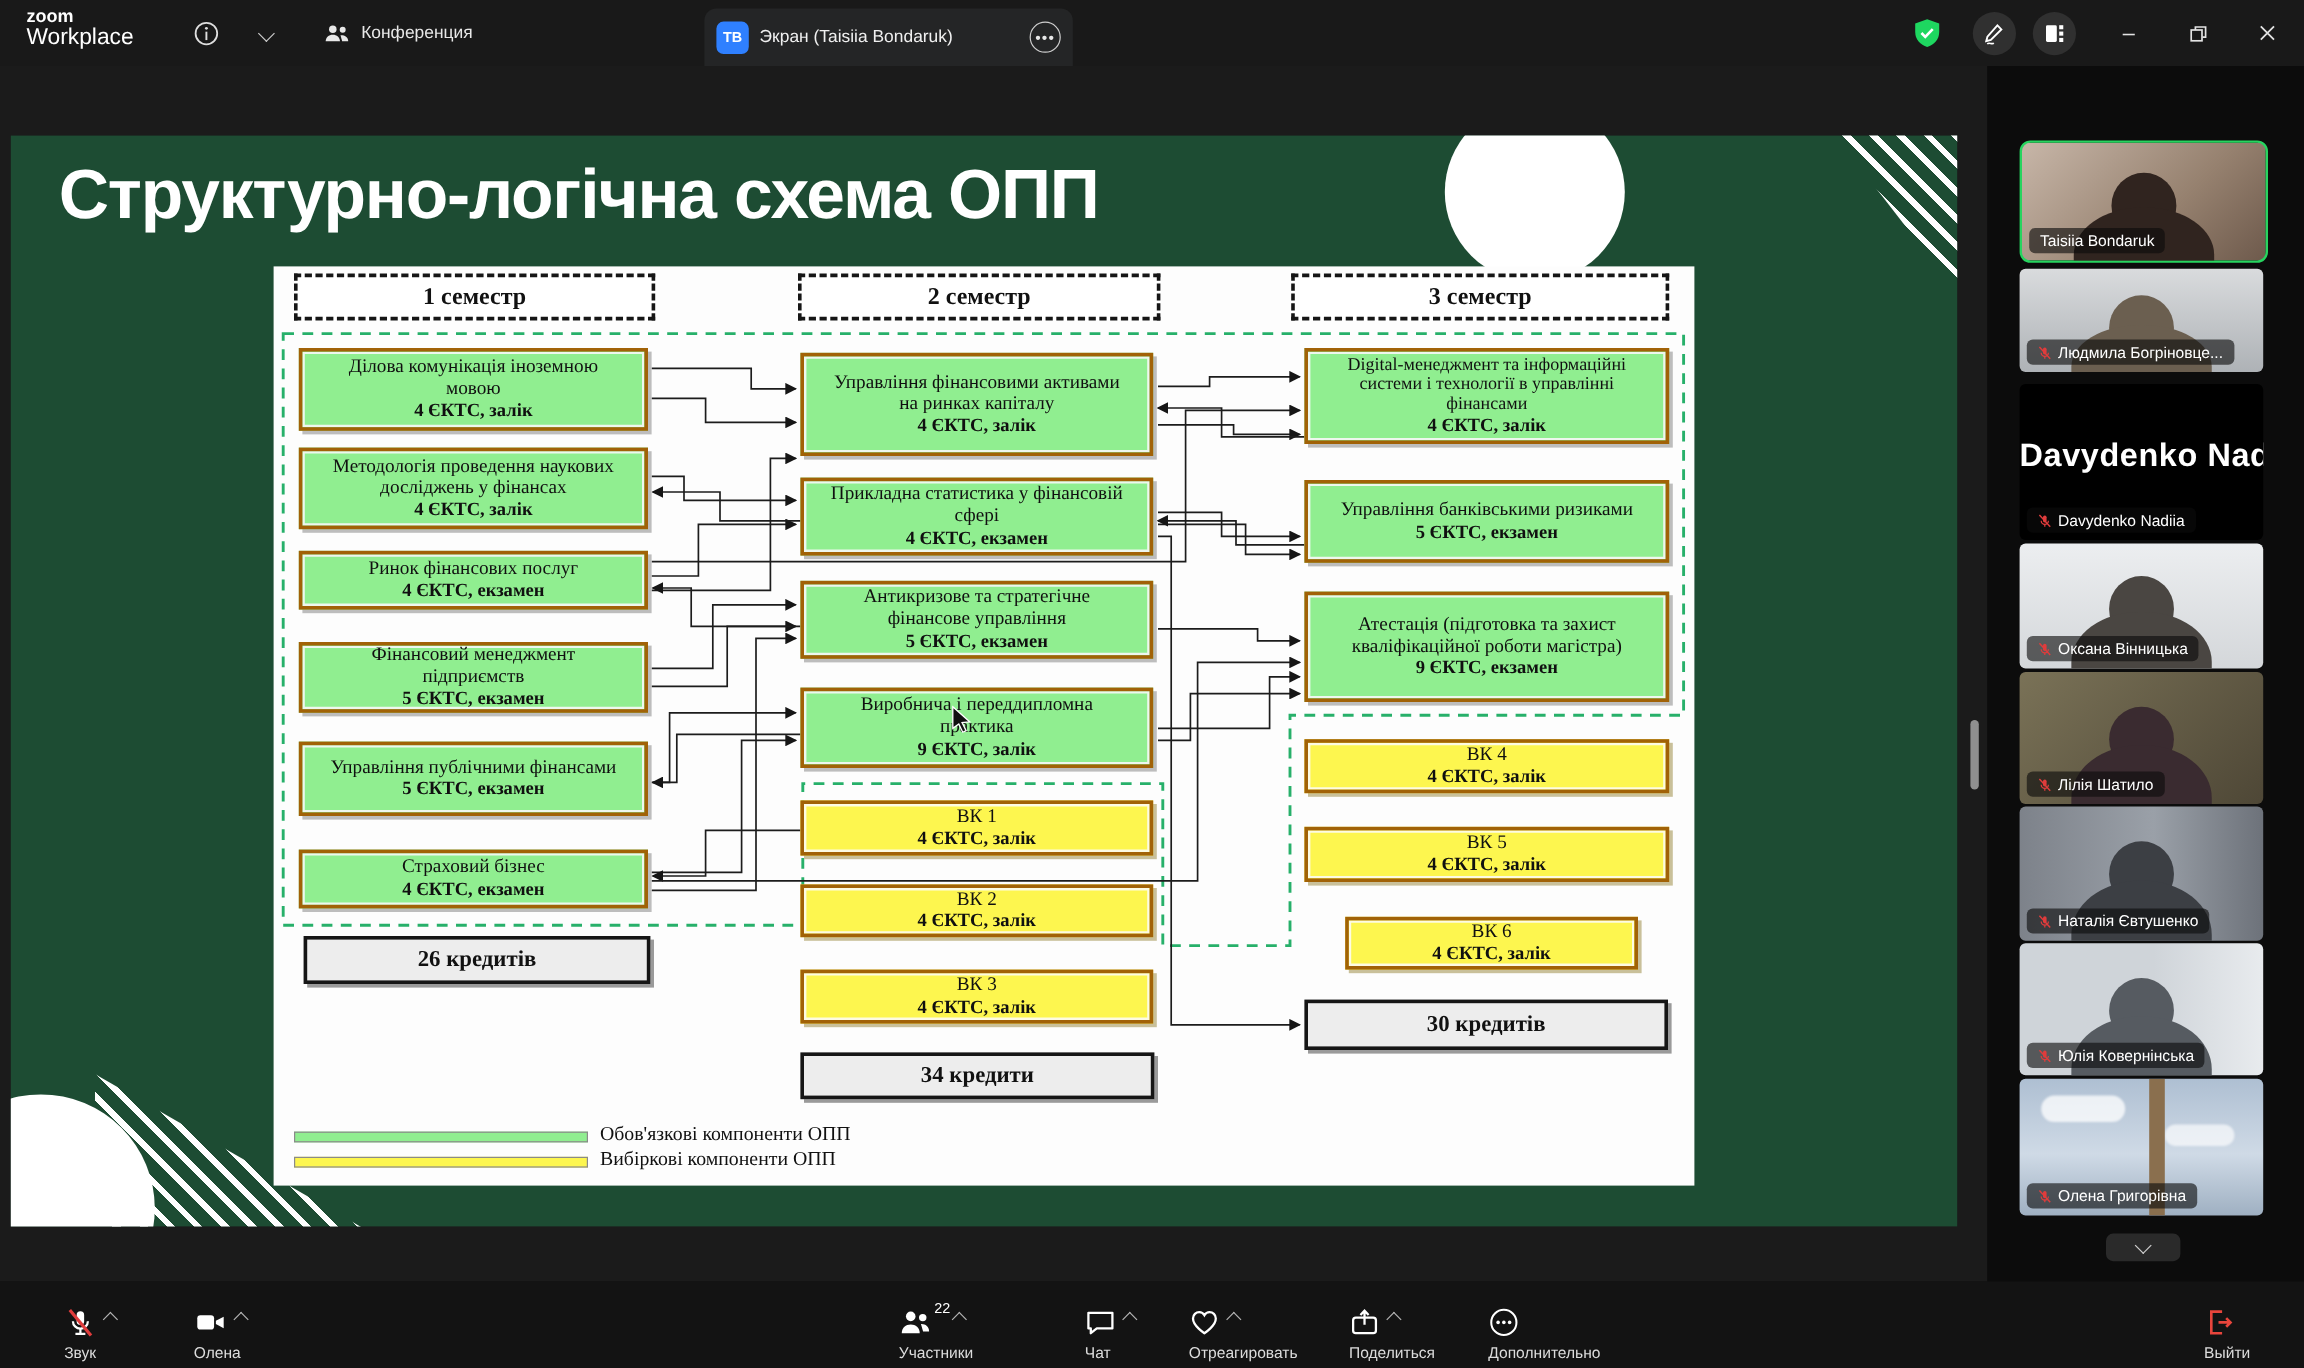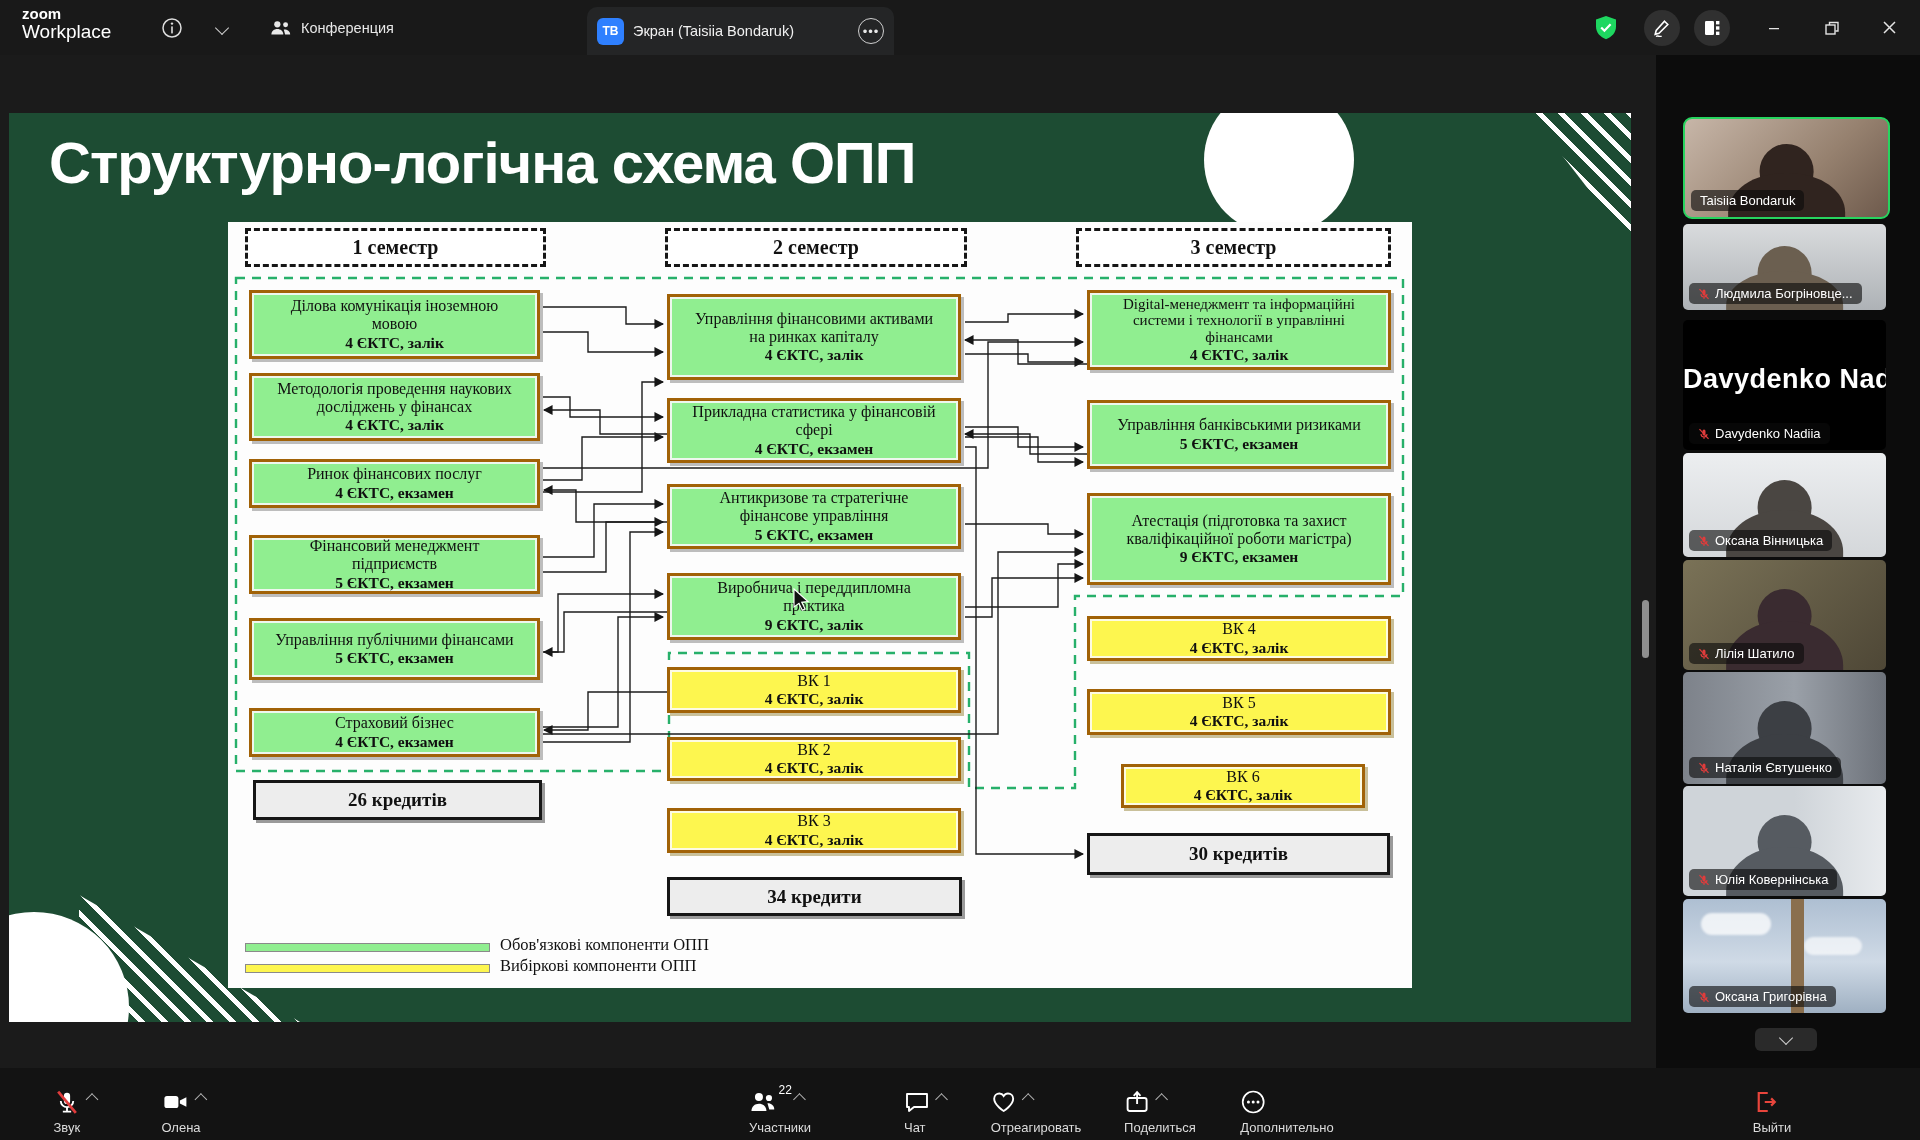--- a/index.html
+++ b/index.html
@@ -367,21 +367,21 @@
       <div style="position:absolute;left:18px;top:14px;width:70px;height:22px;border-radius:12px;background:rgba(255,255,255,.75);filter:blur(1px);"></div>
       <div style="position:absolute;right:24px;top:38px;width:58px;height:18px;border-radius:10px;background:rgba(255,255,255,.65);filter:blur(1px);"></div>
       <div style="position:absolute;left:108px;top:0;width:13px;height:114px;background:#8a6f4e;"></div>
       <div class="namepill">
         <svg width="12" height="12" viewBox="0 0 16 16">
             <path d="M8 2a2 2 0 0 1 2 2v4a2 2 0 0 1-4 0V4a2 2 0 0 1 2-2z" fill="#e03c3c"></path>
             <path d="M4 8a4 4 0 0 0 8 0" fill="none" stroke="#e03c3c" stroke-width="1.4"></path>
             <line x1="8" y1="12" x2="8" y2="14.5" stroke="#e03c3c" stroke-width="1.4"></line>
             <line x1="2" y1="1.5" x2="14" y2="14.5" stroke="#e03c3c" stroke-width="1.6"></line>
           </svg>
-        <span>Оксана Григорівна</span>
+        <span>Олена Григорівна</span>
       </div>
     </div>
 
     <div class="scroll-chip">
         <span class="chev" style="transform:rotate(-45deg);margin-top:-3px;"></span>
       </div>
   </div>
 </div>
 
 <div id="toolbar">
@@ -460,21 +460,21 @@
       <svg width="26" height="26" viewBox="0 0 26 26">
         <circle cx="13" cy="13" r="10.5" fill="none" stroke="#fff" stroke-width="1.7"></circle>
         <circle cx="8.2" cy="13" r="1.5" fill="#fff"></circle>
           <circle cx="13" cy="13" r="1.5" fill="#fff"></circle>
           <circle cx="17.8" cy="13" r="1.5" fill="#fff"></circle>
       </svg>
     </div>
     <span class="tlabel2">Дополнительно</span>
   </div>
 
-  <div class="titem" style="left:1772px;">
+  <div class="titem" style="left:1856px;">
     <div class="ticon">
       <svg width="26" height="26" viewBox="0 0 26 26">
         <path d="M15 4H6v18h9" fill="none" stroke="#e8453c" stroke-width="2.2"></path>
         <path d="M12 13h10m-3.6-3.6L22 13l-3.6 3.6" fill="none" stroke="#e8453c" stroke-width="2.2"></path>
       </svg>
     </div>
     <span class="tlabel2">Выйти</span>
   </div>
 </div>
 

